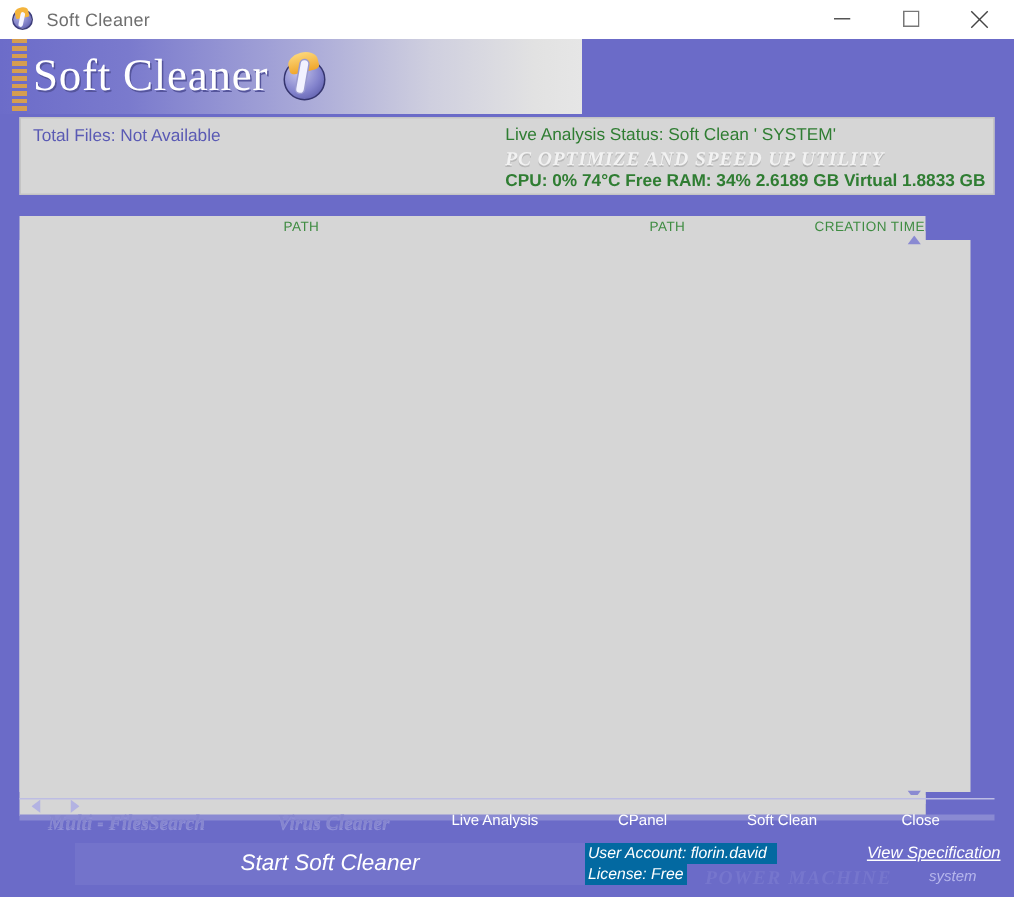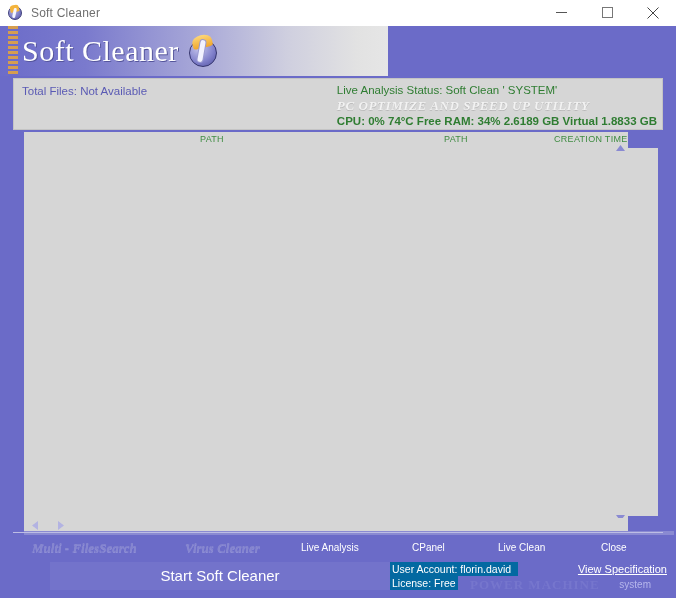--- a/index.html
+++ b/index.html
@@ -196,25 +196,24 @@
     font-size: 11.5px;
     font-weight: bold;
     color: #2f7d32;
     line-height: 15px;
     white-space: nowrap;
   }
 
   
   .table-area {
     position: absolute;
-    left: 13px; top: 132px;
+    left: 13px; top: 144px;
     width: 604px; height: 400px;
     background: #d6d6d6;
     box-sizing: border-box;
-    margin-left: 11px;
   }
   .col-headers {
     position: absolute;
     left: 0; top: 0;
     width: 650px; height: 16px;
   }
   .col-head {
     position: absolute;
     top: 2px;
     font-size: 9px;
@@ -305,21 +304,21 @@
     font-style: italic;
     font-weight: bold;
     font-size: 13px;
     color: #8686cf;
     text-shadow: 0 1px 0 #8f8fd6;
   }
 
   .action-row {
     position: absolute;
     left: 0; top: 562px;
-    width: 676px; height: 36px;
+    width: 676px; height: 36px; font-style: italic;
   }
   .start-btn {
     position: absolute;
     left: 50px; top: 0;
     width: 340px; height: 28px;
     line-height: 28px;
     text-align: center;
     font-size: 15px;
     color: #ffffff;
     background: #7373cb;
@@ -458,21 +457,21 @@
     <div class="scroll-rail-bottom"></div>
   </div>
 
   <div class="divider"></div>
 
   <div class="navbar">
     <div class="nav-item disabled" style="left:32px;">Multi - FilesSearch</div>
     <div class="nav-item disabled" style="left:185px;">Virus Cleaner</div>
     <div class="nav-item" style="left:301px;">Live Analysis</div>
     <div class="nav-item" style="left:412px;">CPanel</div>
-    <div class="nav-item" style="left:498px;">Live Clean</div>
+    <div class="nav-item" style="left:498px;">Soft Clean</div>
     <div class="nav-item" style="left:601px;">Close</div>
   </div>
 
   <div class="action-row">
     <div class="start-btn">Start Soft Cleaner</div>
 
     <div class="watermark">POWER MACHINE</div>
 
     <div class="acct-box">
       <div class="acct-line">User Account: florin.david</div>

